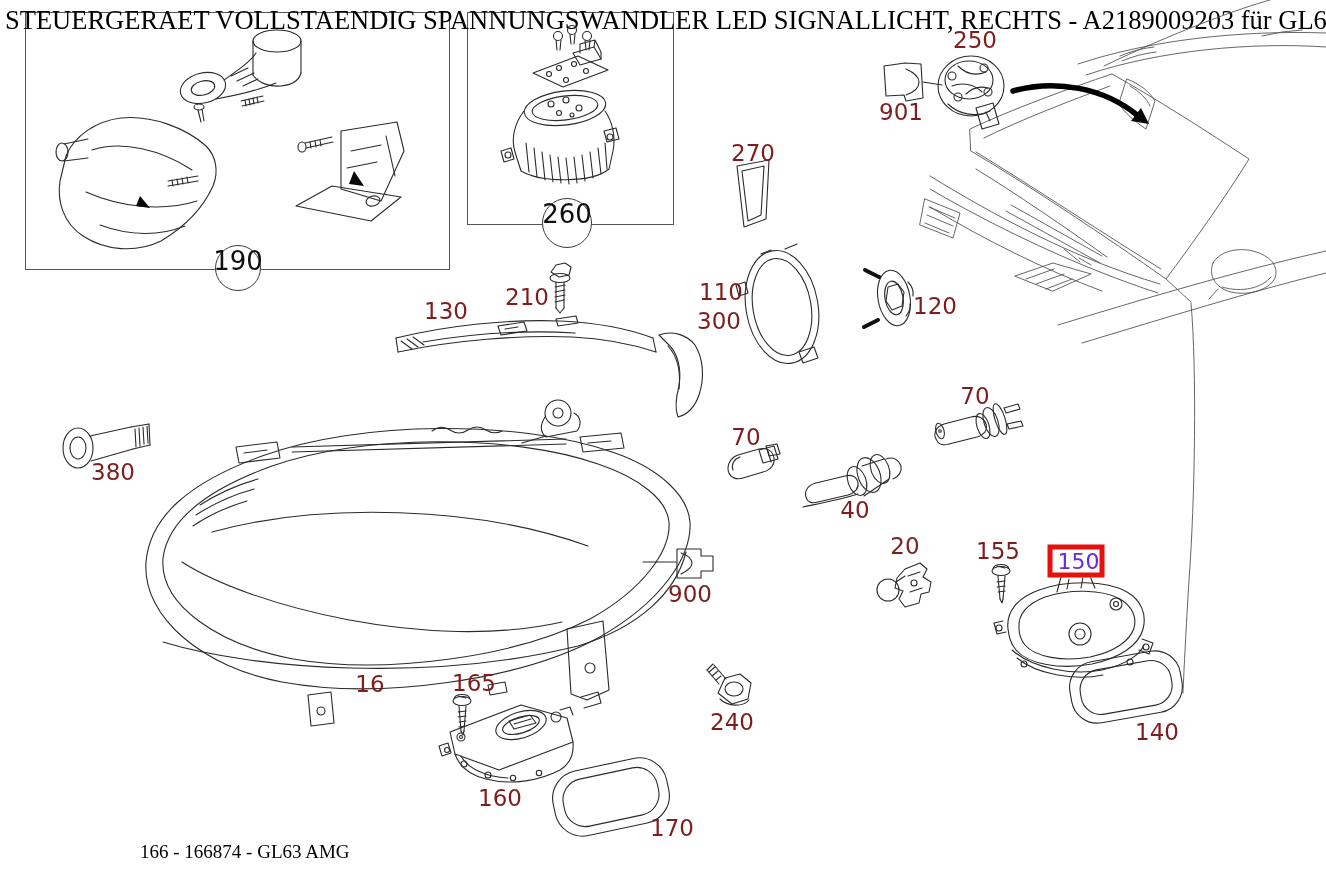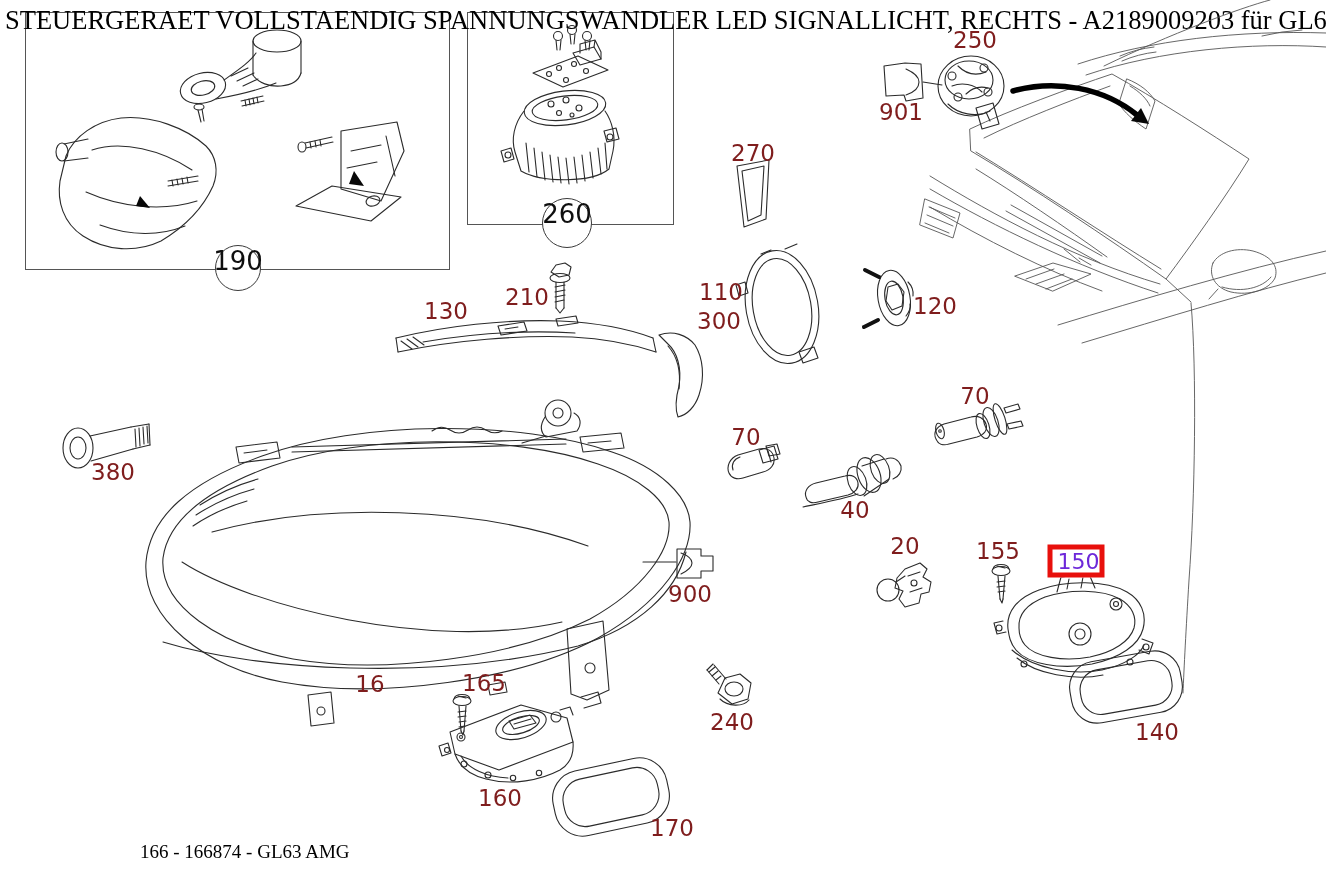--- a/index.html
+++ b/index.html
@@ -379,21 +379,21 @@
   <div class="plabel" style="left:527px;top:297px">210</div>
   <div class="plabel" style="left:446px;top:311px">130</div>
   <div class="plabel" style="left:113px;top:472px">380</div>
   <div class="plabel" style="left:975px;top:396px">70</div>
   <div class="plabel" style="left:746px;top:437px">70</div>
   <div class="plabel" style="left:855px;top:510px">40</div>
   <div class="plabel" style="left:905px;top:546px">20</div>
   <div class="plabel" style="left:998px;top:551px">155</div>
   <div class="plabel" style="left:690px;top:594px">900</div>
   <div class="plabel" style="left:370px;top:684px">16</div>
-  <div class="plabel" style="left:484px;top:683px">165</div>
+  <div class="plabel" style="left:474px;top:683px">165</div>
   <div class="plabel" style="left:732px;top:722px">240</div>
   <div class="plabel" style="left:500px;top:798px">160</div>
   <div class="plabel" style="left:672px;top:828px">170</div>
   <div class="plabel" style="left:1157px;top:732px">140</div>
 
   <div class="redbox" style="left:1076px;top:561px">
     <span>150</span>
   </div>
 
 </div>

